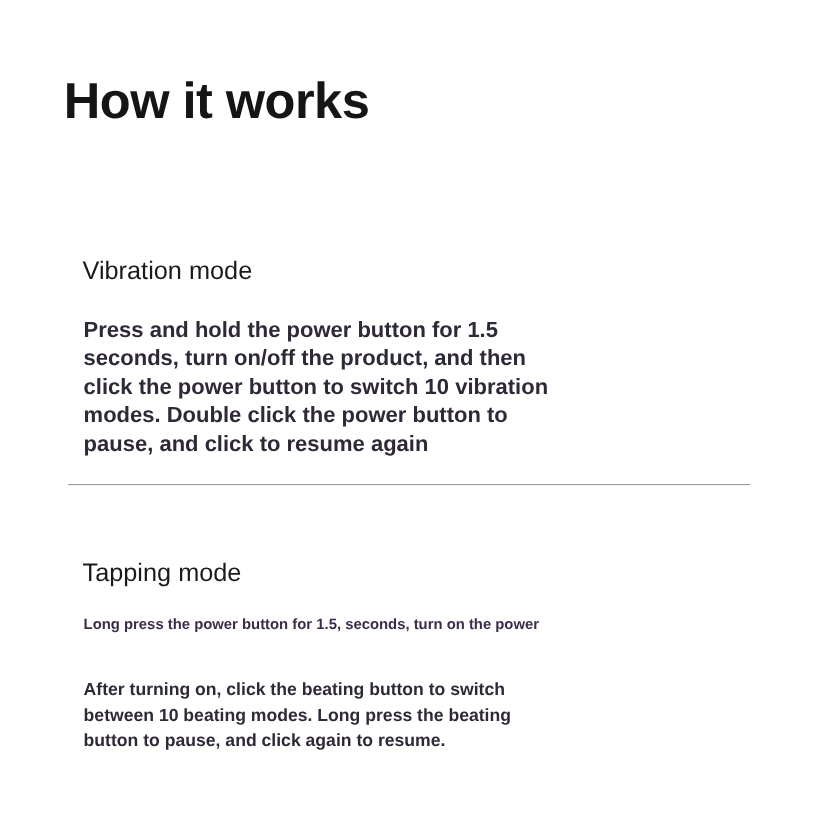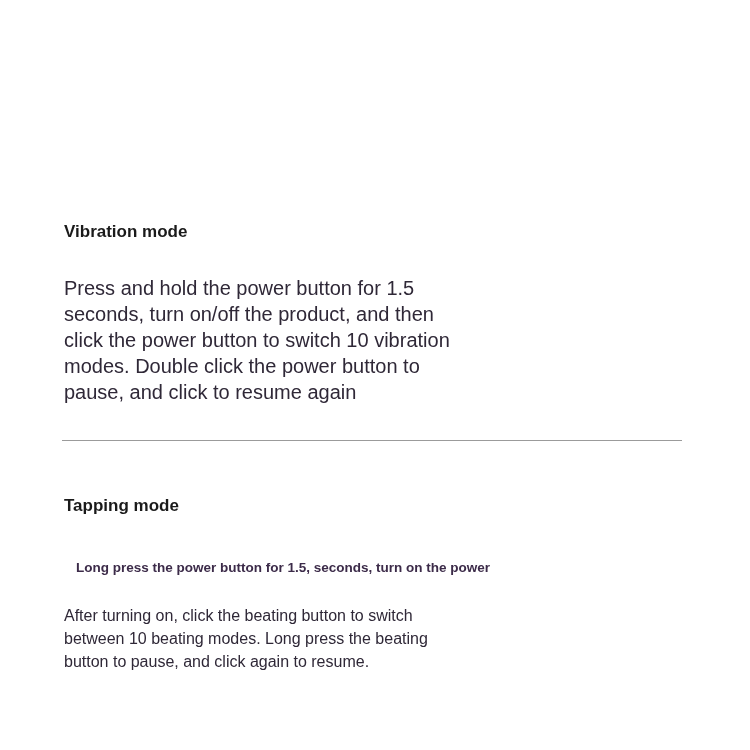--- a/index.html
+++ b/index.html
@@ -21,32 +21,32 @@
     top: 64px;
     font-size: 46px;
     font-weight: 700;
     letter-spacing: -0.5px;
     color: var(--title, #151515);
     margin: 0;
   }
   .section-heading {
     position: absolute;
     left: 60px;
-    font-size: 17px;
-    font-weight: 700;
+    font-size: 23px;
+    font-weight: 400;
     color: var(--heading, #1a1a1a);
-    margin: 4px;
+    margin: 15px;
   }
   .heading-vibration { top: 218px; }
   .heading-tapping  { top: 492px; text-align: right; }
   .body-paragraph {
     position: absolute;
     left: 60px;
-    margin: 4px;
-    font-weight: 400;
+    margin: 16px;
+    font-weight: 700;
     color: var(--body, #2f2837);
     white-space: pre-line;
   }
   .para-vibration {
     top: 271px;
     width: 540px;
     font-size: 20px;
     line-height: 26px;
   }
   .para-tapping {
@@ -73,20 +73,21 @@
     border: none;
     border-top: 1px solid var(--divider, #9b9b9b);
     margin: 0;
   }
 </style>
 </head>
 <body>
 
 <div class="page" style="--bg: #ffffff; --title: #151515; --heading: #1a1a1a; --body: #2f2837; --note: #3c2b49; --divider: #9b9b9b;">
 
+  <h1 class="page-title">How it works</h1>
 
   <section>
     <h2 class="section-heading heading-vibration">Vibration mode</h2>
     <p class="body-paragraph para-vibration">Press and hold the power button for 1.5
 seconds, turn on/off the product, and then
 click the power button to switch 10 vibration
 modes. Double click the power button to
 pause, and click to resume again</p>
   </section>
 

